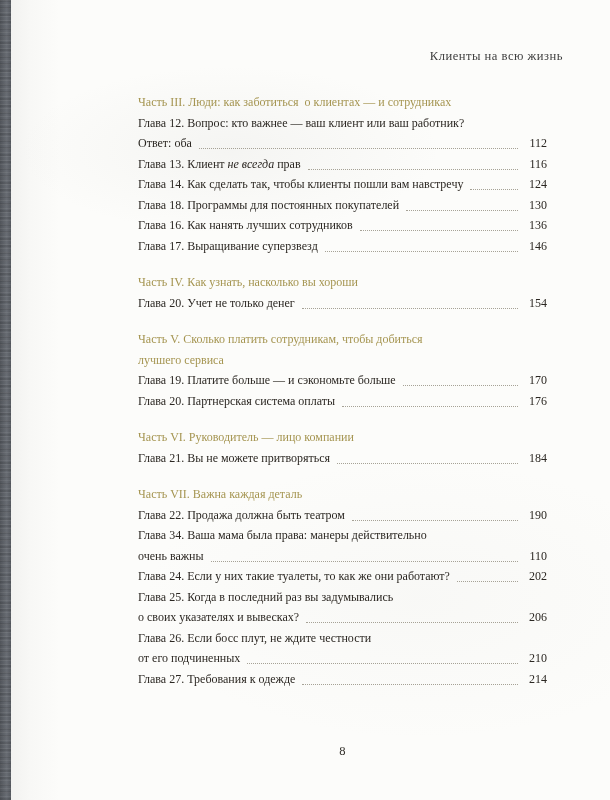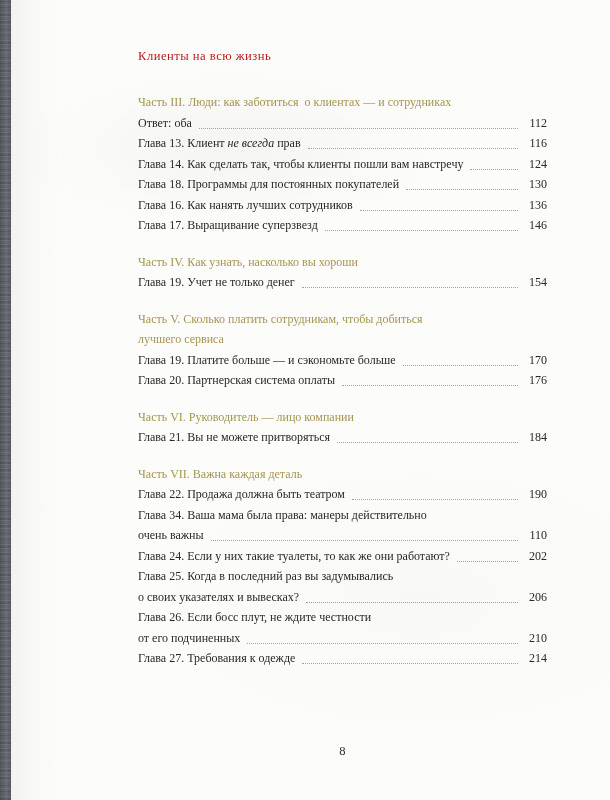--- a/index.html
+++ b/index.html
@@ -25,25 +25,25 @@
     position: absolute; left: 0; top: 0;
     width: 11px; height: 800px;
     background-color: #5d626a;
     background-image:
       repeating-linear-gradient(180deg, rgba(255,255,255,0.07) 0px 1px, transparent 1px 4px),
       repeating-linear-gradient(180deg, rgba(0,0,0,0.10) 0px 2px, transparent 2px 7px),
       linear-gradient(90deg, rgba(0,0,0,0.18), rgba(255,255,255,0.06) 60%, rgba(0,0,0,0.12));
   }
   .running-header {
     position: absolute;
-    left: 138px; width: 409px; top: 49px;
-    text-align: left;
+    left: 154px; width: 409px; top: 49px;
+    text-align: right;
     font-size: 12.6px;
     letter-spacing: 0.5px;
-    color: #b91c1c;
+    color: #404040;
   }
   .toc {
     position: absolute;
     left: 138px; width: 409px; top: 92px;
     font-size: 12px;
     color: #2b2722;
   }
   .line { height: 20.5px; line-height: 20.5px; }
   .hline {
     white-space: pre;
@@ -80,20 +80,23 @@
 <div class="spine"></div>
 <div class="paper-tint"></div>
 
 <div class="running-header">Клиенты на всю жизнь</div>
 
 <div class="toc">
 
   <div class="line hline">Часть III. Люди: как заботиться  о клиентах — и сотрудниках</div>
 
   <div class="line entry">
+    <span class="t">Глава 12. Вопрос: кто важнее — ваш клиент или ваш работник?</span>
+  </div>
+  <div class="line entry">
     <span class="t">Ответ: оба</span>
     <span class="leader"></span>
     <span class="pg">112</span>
   </div>
 
   <div class="line entry">
     <span class="t"><span>Глава 13. Клиент </span><em>не всегда</em><span> прав</span></span>
     <span class="leader"></span>
     <span class="pg">116</span>
   </div>
@@ -116,21 +119,21 @@
   <div class="line entry">
     <span class="t">Глава 17. Выращивание суперзвезд</span>
     <span class="leader"></span>
     <span class="pg">146</span>
   </div>
 
   <div class="gap"></div>
 
   <div class="line hline">Часть IV. Как узнать, насколько вы хороши</div>
   <div class="line entry">
-    <span class="t">Глава 19. Учет не только денег</span>
+    <span class="t">Глава 20. Учет не только денег</span>
     <span class="leader"></span>
     <span class="pg">154</span>
   </div>
 
   <div class="gap"></div>
 
   <div class="line hline">Часть V. Сколько платить сотрудникам, чтобы добиться</div>
   <div class="line hline">лучшего сервиса</div>
   <div class="line entry">
     <span class="t">Глава 19. Платите больше — и сэкономьте больше</span>

